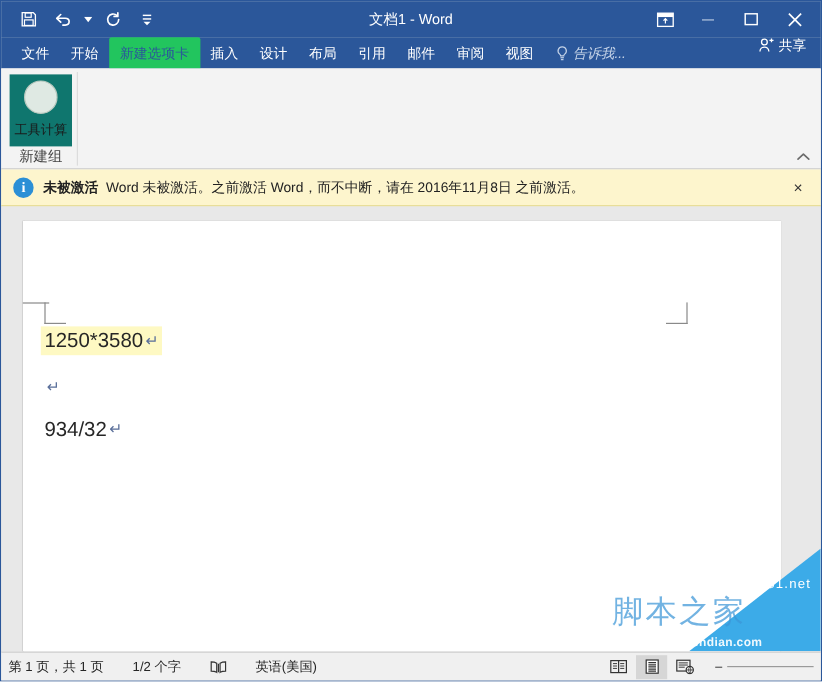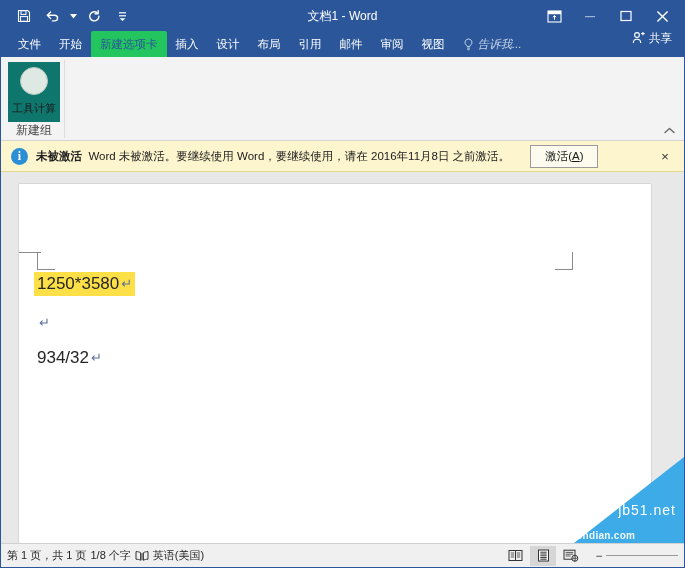--- a/index.html
+++ b/index.html
@@ -188,21 +188,21 @@
   .mm-tr { right: 78px; top: 68px; border-right: 1px solid #8a8a8a; border-bottom: 1px solid #8a8a8a; }
 
   .line {
     position: absolute;
     font-size: 17px;
     color: #262626;
     white-space: nowrap;
     font-family: "Liberation Sans", sans-serif;
   }
   .line.sel {
-    background: #fde047;
+    background: #fef9c3;
     padding: 2px 3px;
   }
   .pilcrow {
     color: #5a6f9a; font-size: 13px; padding-left: 2px;
     vertical-align: 1px;
   }
 
   
   .watermark {
     position: absolute;
@@ -218,38 +218,38 @@
     border-bottom: 86px solid #3cabe8;
   }
   .wm-cn {
     position: absolute; left: 6px; bottom: 16px;
     font-size: 26px; letter-spacing: 2px;
     color: rgba(60,150,215,.72);
     font-family: "DejaVu Sans", sans-serif;
     white-space: nowrap;
   }
   .wm-en {
-    position: absolute; right: 8px; bottom: 25px;
-    font-size: 14px; color: #ffffff; letter-spacing: 1px;
+    position: absolute; right: 8px; bottom: 50px;
+    font-size: 11px; color: #ffffff; letter-spacing: 1px;
   }
   .wm-url {
     position: absolute; left: 8px; bottom: 2px;
     font-size: 10px; color: rgba(255,255,255,.92);
     letter-spacing: .3px; white-space: nowrap; font-weight: bold;
   }
 
   
   .statusbar {
     flex: 0 0 24px; height: 24px;
     background: #f0f0f0;
     border-top: 1px solid #d0d0d0;
     display: flex; align-items: center;
     padding: 0 6px;
     font-size: 11px; color: #262626;
-    gap: 4px;
+    gap: 24px;
     position: relative;
     z-index: 3;
   }
   .sb-item { white-space: nowrap; display: flex; align-items: center; }
   .sb-right { margin-left: auto; display: flex; align-items: center; gap: 2px; }
   .view-btn {
     width: 26px; height: 20px;
     display: flex; align-items: center; justify-content: center;
     color: #333333;
   }
@@ -374,49 +374,49 @@
     <div class="ribbon-collapse">
       <svg width="11" height="7" viewBox="0 0 11 7">
         <path d="M1 5.6 5.5 1.4 10 5.6" fill="none" stroke="#6b6b6b" stroke-width="1.4" stroke-linecap="round" stroke-linejoin="round"></path>
       </svg>
     </div>
   </div>
 
   <div class="notice">
     <div class="notice-icon">i</div>
     <div class="notice-text">
-      <b>未被激活</b>&nbsp;&nbsp;<span>Word 未被激活。要继续使用 Word，要继续使用，请在 2016年11月8日 之前激活。</span>
-    </div>
-    <div class="notice-btn"><span>激活(</span><u>A</u><span>)</span></div>
+      <b>未被激活</b>&nbsp;&nbsp;<span>Word 未被激活。之前激活 Word，而不中断，请在 2016年11月8日 之前激活。</span>
+    </div>
     <div class="notice-close">×</div>
   </div>
 
   <div class="doc-area">
     <div class="page">
       <div class="margin-mark mm-tl"></div>
       <div class="margin-mark mm-tl2"></div>
       <div class="margin-mark mm-tr"></div>
 
       <div class="line sel" style="left:15px; top:88px;"><span>1250*3580</span><span class="pilcrow">↵</span></div>
 
       <div class="line" style="left:18px; top:131px; font-size:13px;"><span></span><span class="pilcrow">↵</span></div>
 
       <div class="line" style="left:18px; top:164px;"><span>934/32</span><span class="pilcrow">↵</span></div>
     </div>
 
     <div class="watermark">
       <div class="wm-tri"></div>
+      <div class="wm-cn">脚本之家</div>
       <div class="wm-en">jb51.net</div>
       <div class="wm-url">jiaocheng.chendian.com</div>
     </div>
   </div>
 
   <div class="statusbar">
     <div class="sb-item">第 1 页，共 1 页</div>
-    <div class="sb-item">1/8 个字</div>
+    <div class="sb-item">1/2 个字</div>
     <div class="sb-item">
       <svg width="14" height="12" viewBox="0 0 14 12">
         <path d="M1 1.6c2 0 3.6.5 4.6 1.1v7.6c-1-.6-2.6-1.1-4.6-1.1z" fill="none" stroke="#333" stroke-width="1"></path>
         <path d="M13 1.6c-2 0-3.6.5-4.6 1.1v7.6c1-.6 2.6-1.1 4.6-1.1z" fill="none" stroke="#333" stroke-width="1"></path>
         <path d="M7 3.2v7" stroke="#333" stroke-width="1"></path>
       </svg>
     </div>
     <div class="sb-item">英语(美国)</div>
 
     <div class="sb-right">

